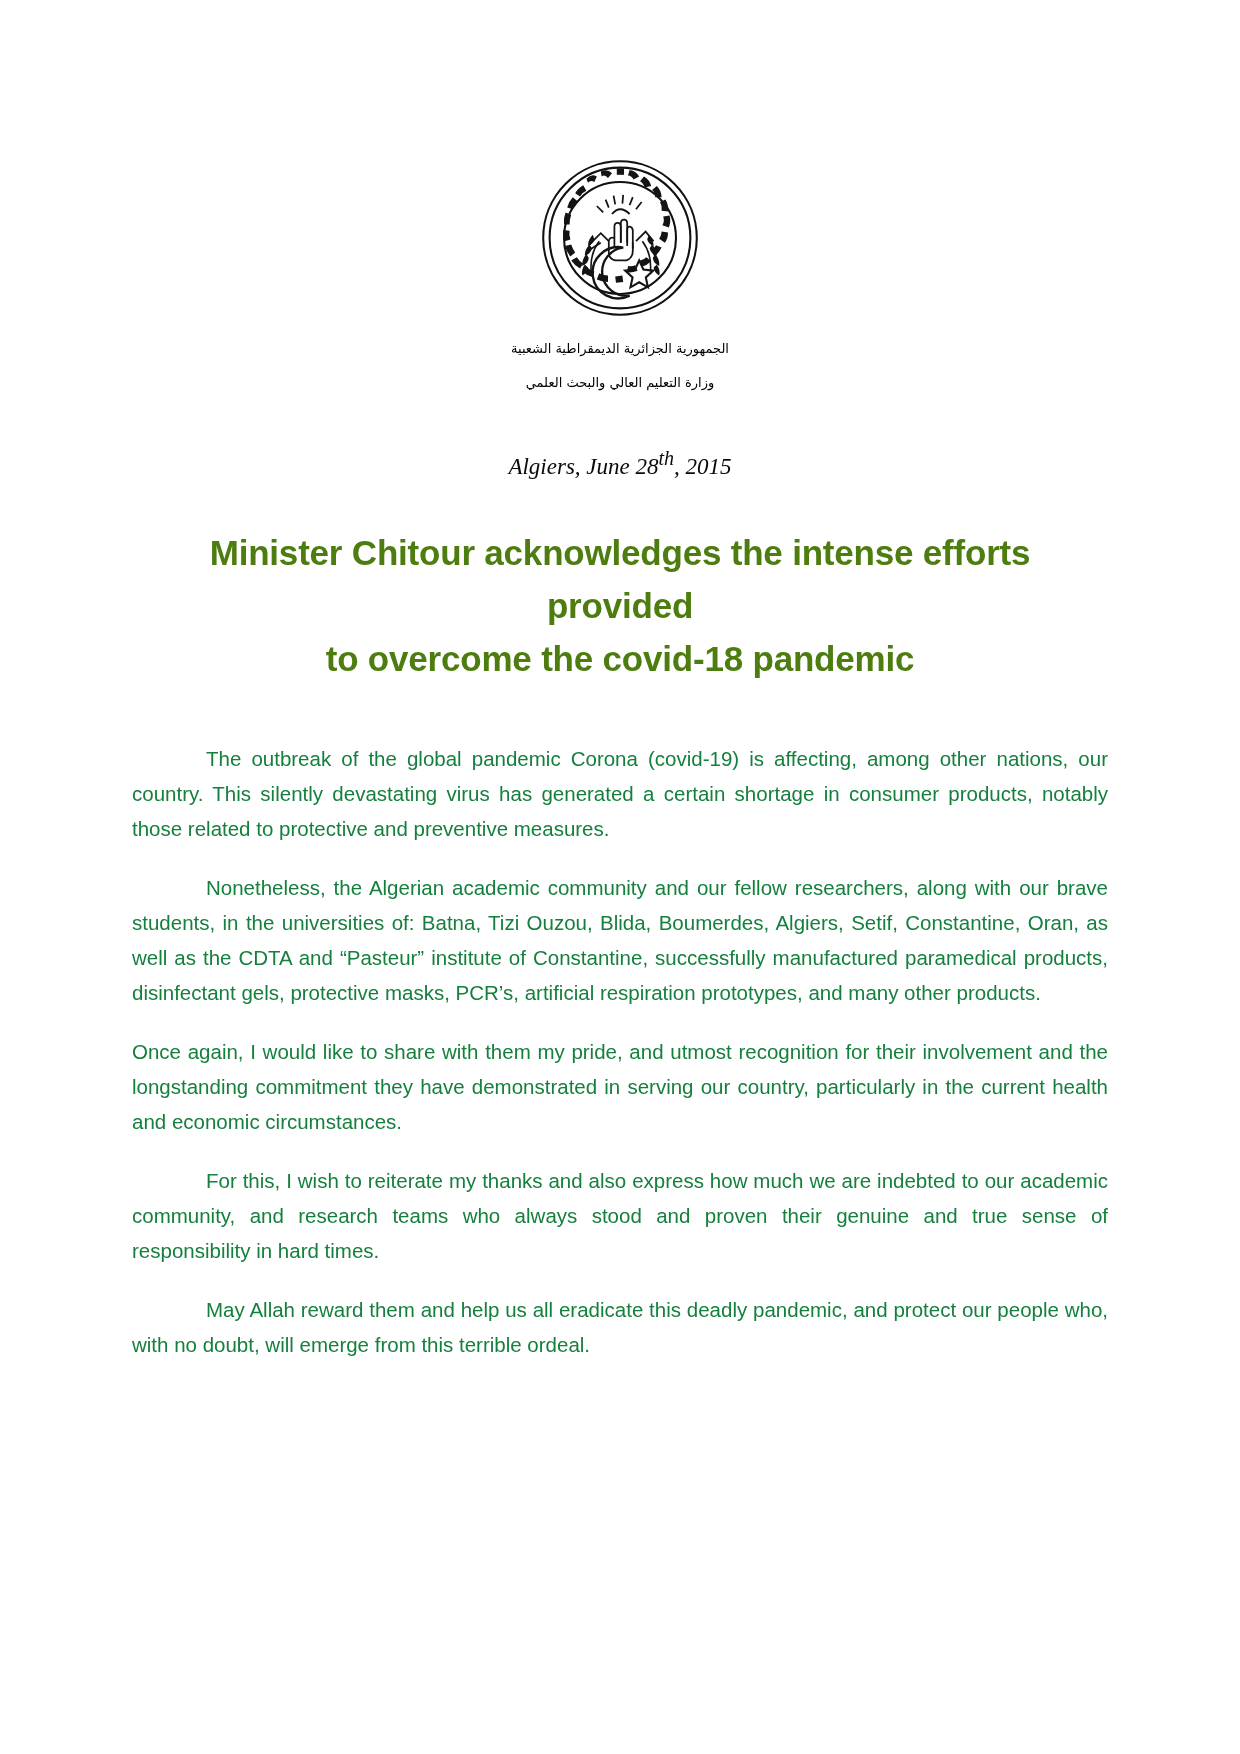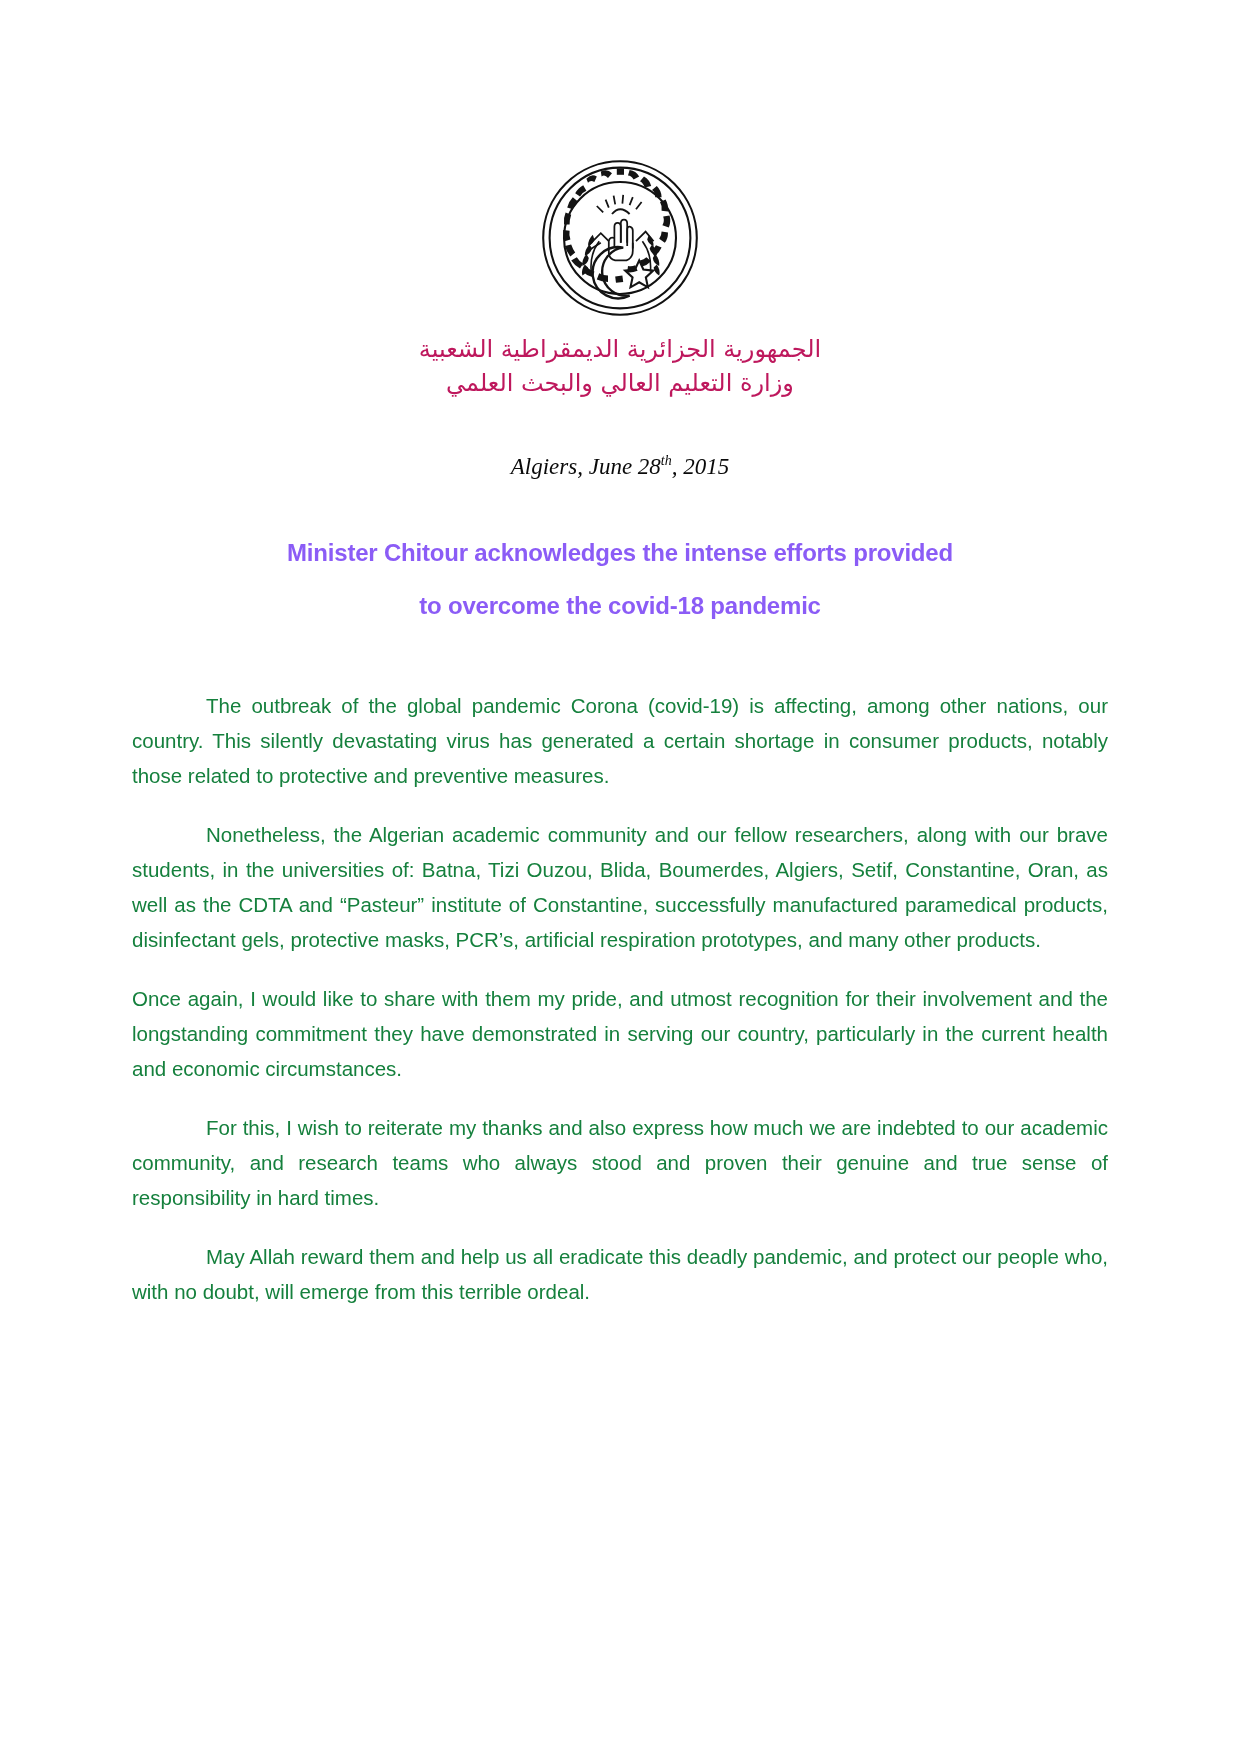--- a/index.html
+++ b/index.html
@@ -43,53 +43,53 @@
     height: 160px;
   }
 
   .arabic-block {
     margin-top: 14px;
     direction: rtl;
   }
 
   .arabic-line {
     font-family: "DejaVu Sans", "Liberation Sans", sans-serif;
-    font-size: 24px;
+    font-size: 13px;
     line-height: 34px;
-    color: #be185d;
+    color: #000000;
     letter-spacing: 0;
     white-space: nowrap;
   }
 
   
   .date-line {
     margin-top: 52px;
     text-align: center;
     font-family: "Liberation Serif", serif;
     font-style: italic;
     font-size: 23px;
     line-height: 30px;
     color: #0a0a0a;
   }
   .date-line sup {
-    font-size: 14px;
+    font-size: 20px;
     vertical-align: super;
     line-height: 0;
   }
 
   
   .doc-title {
     margin: 44px 0 0 0;
     text-align: center;
     font-family: "Liberation Sans", sans-serif;
     font-weight: 700;
-    font-size: 24px;
+    font-size: 35px;
     line-height: 53px;
     letter-spacing: -0.2px;
-    color: #8b5cf6;
+    color: #4d7c0f;
     padding: 0 6px;
   }
   .doc-title .t-line { display: block; }
 
   
   .body-copy {
     margin-top: 56px;
   }
 
   p.para {

